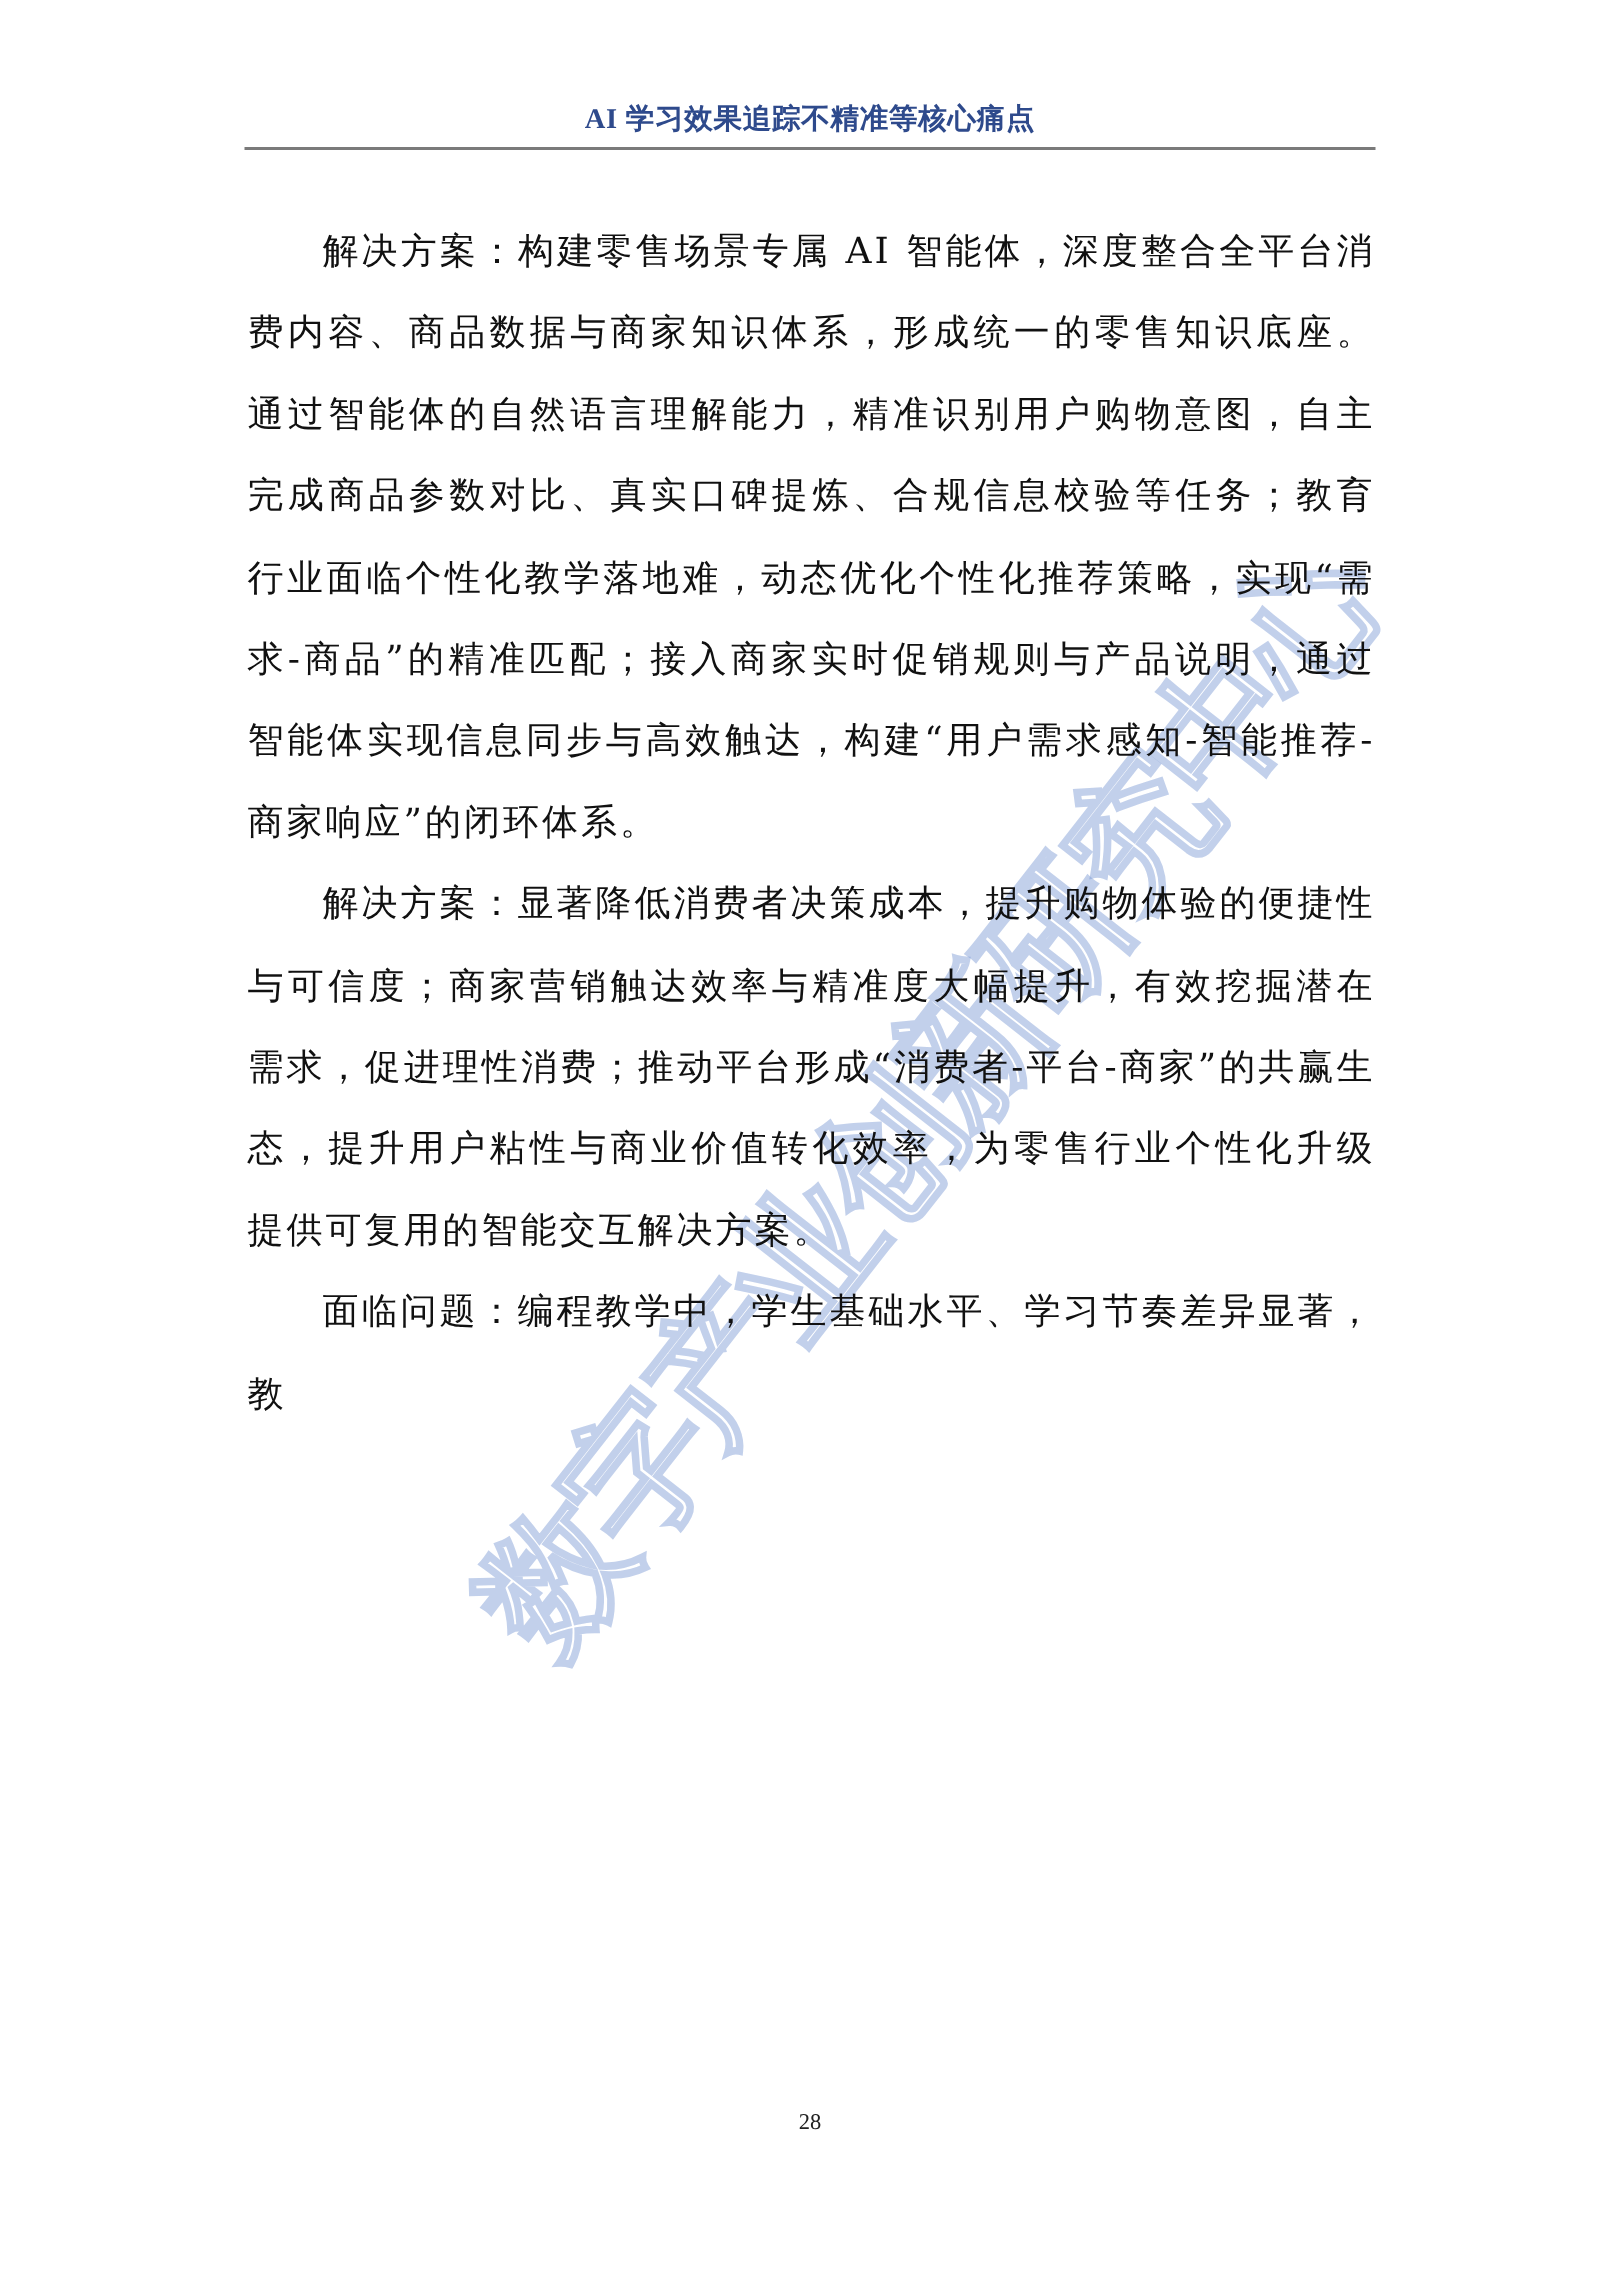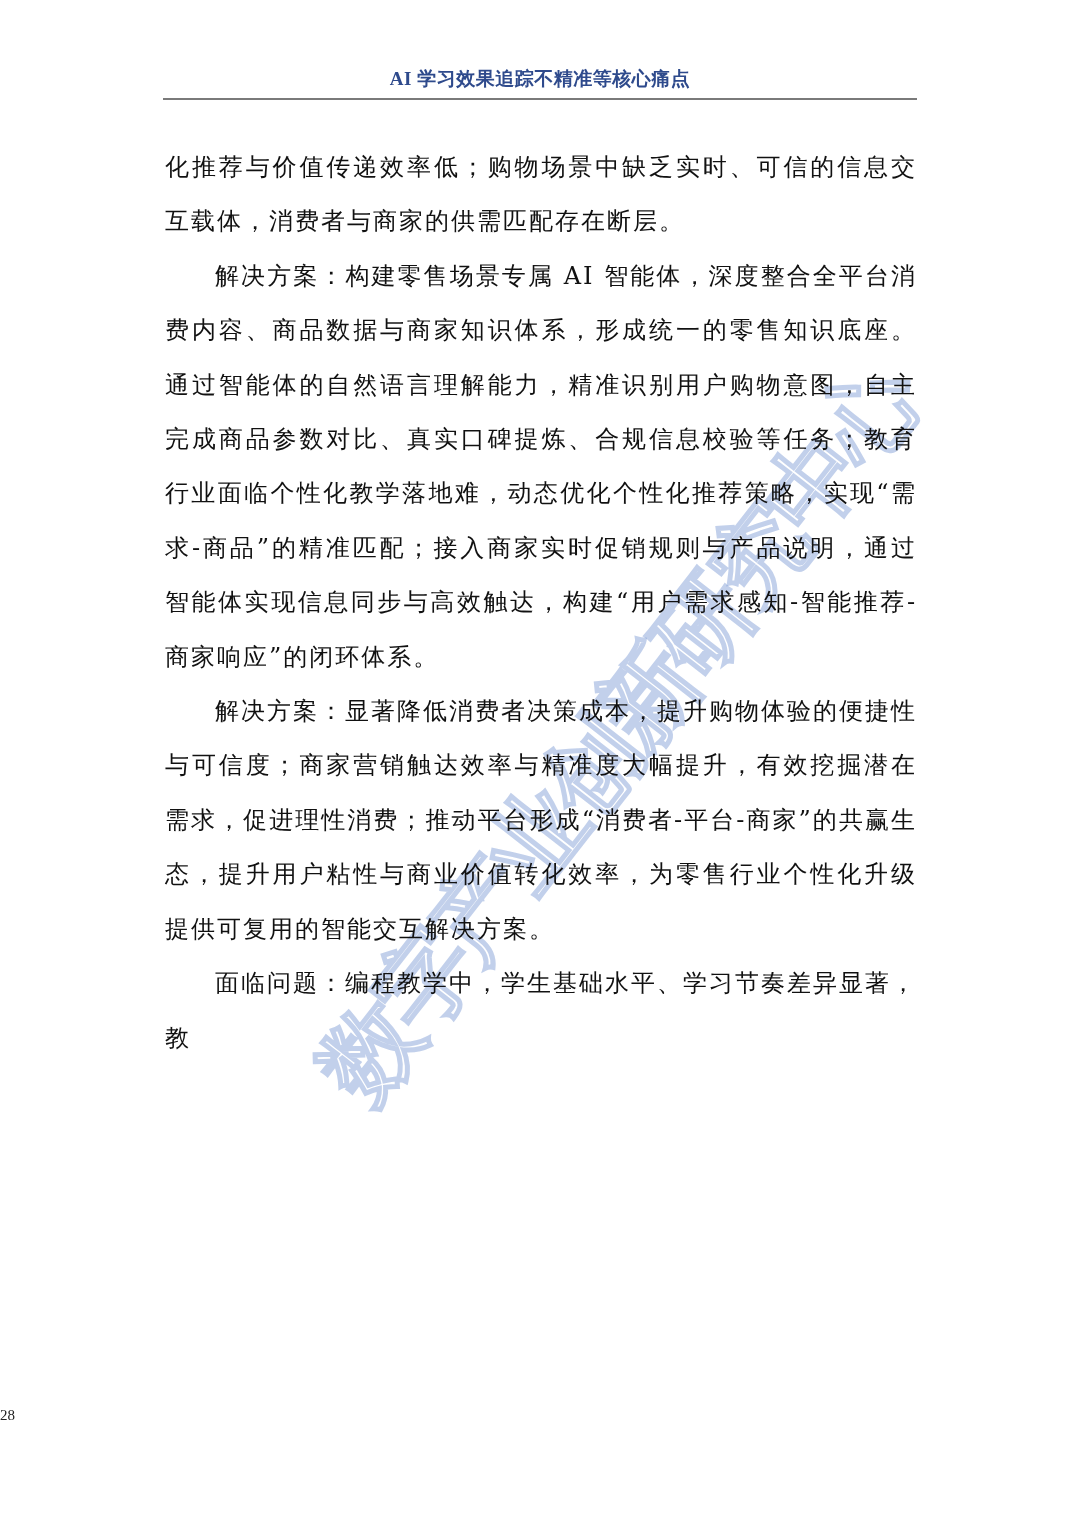--- a/index.html
+++ b/index.html
@@ -13,39 +13,38 @@
   .body-text { position: absolute; left: 165px; top: 140px; width: 752px; }
   .para { font-size: 24px; line-height: 54.4px; margin: 0; text-align: justify;
           text-align-last: left; letter-spacing: 2px; }
   .para.indent { text-indent: 50px; }
   .para .lead { font-weight: normal; }
   .section-heading { font-size: 24px; line-height: 54px; margin: 4px 0 4px 0; padding-left: 50px;
                      font-family: "DejaVu Sans", "Liberation Sans", sans-serif; letter-spacing: 2px; }
   .section-heading .num { font-family: "Liberation Serif", "DejaVu Serif", serif; font-weight: bold; margin-right: 12px; }
   .case-title { font-size: 24px; line-height: 54px; margin: 0; padding-left: 50px; letter-spacing: 1.5px; }
   .case-title b { font-family: "Liberation Serif", serif; }
-  .page-number { position: absolute; left: 0; width: 1080px; top: 1407px; 
+  .page-number { position: absolute; left: 0; width: 1080px; top: 1407px; text-align: center;
                  font-family: "Liberation Serif", "DejaVu Serif", serif; font-size: 15px; color: #222; }
   .watermark { position: absolute; left: 170px; top: 670px; transform: rotate(-52deg); transform-origin: center;
                font-family: "DejaVu Sans", sans-serif; font-size: 96px; letter-spacing: -6px;
                color: transparent; -webkit-text-stroke: 5px rgba(120,150,210,0.45);
                white-space: nowrap; pointer-events: none; width: 900px; }
 </style>
 </head>
 <body>
 
 <div class="page">
 
   <div class="watermark">数字产业创新研究中心</div>
 
   <div class="running-header" style="color:#2e4a8c;">AI 学习效果追踪不精准等核心痛点</div>
   <div class="header-rule"></div>
 
   <div class="body-text">
-    <p class="para">化推荐与价值传递效率低；购物场景中缺乏实时、可信的信息交互载体，消费者与商家的供需匹配存在断层。</p>
 
     <p class="para indent"><span class="lead">解决方案：</span><span>构建零售场景专属 AI 智能体，深度整合全平台消费内容、商品数据与商家知识体系，形成统一的零售知识底座。通过智能体的自然语言理解能力，精准识别用户购物意图，自主完成商品参数对比、真实口碑提炼、合规信息校验等任务；教育行业面临个性化教学落地难，动态优化个性化推荐策略，实现“需求-商品”的精准匹配；接入商家实时促销规则与产品说明，通过智能体实现信息同步与高效触达，构建“用户需求感知-智能推荐-商家响应”的闭环体系。</span></p>
 
     <p class="para indent"><span class="lead">解决方案：</span><span>显著降低消费者决策成本，提升购物体验的便捷性与可信度；商家营销触达效率与精准度大幅提升，有效挖掘潜在需求，促进理性消费；推动平台形成“消费者-平台-商家”的共赢生态，提升用户粘性与商业价值转化效率，为零售行业个性化升级提供可复用的智能交互解决方案。</span></p>
 
 
 
 
     <p class="para indent"><span class="lead">面临问题：</span><span>编程教学中，学生基础水平、学习节奏差异显著，教</span></p>
   </div>

